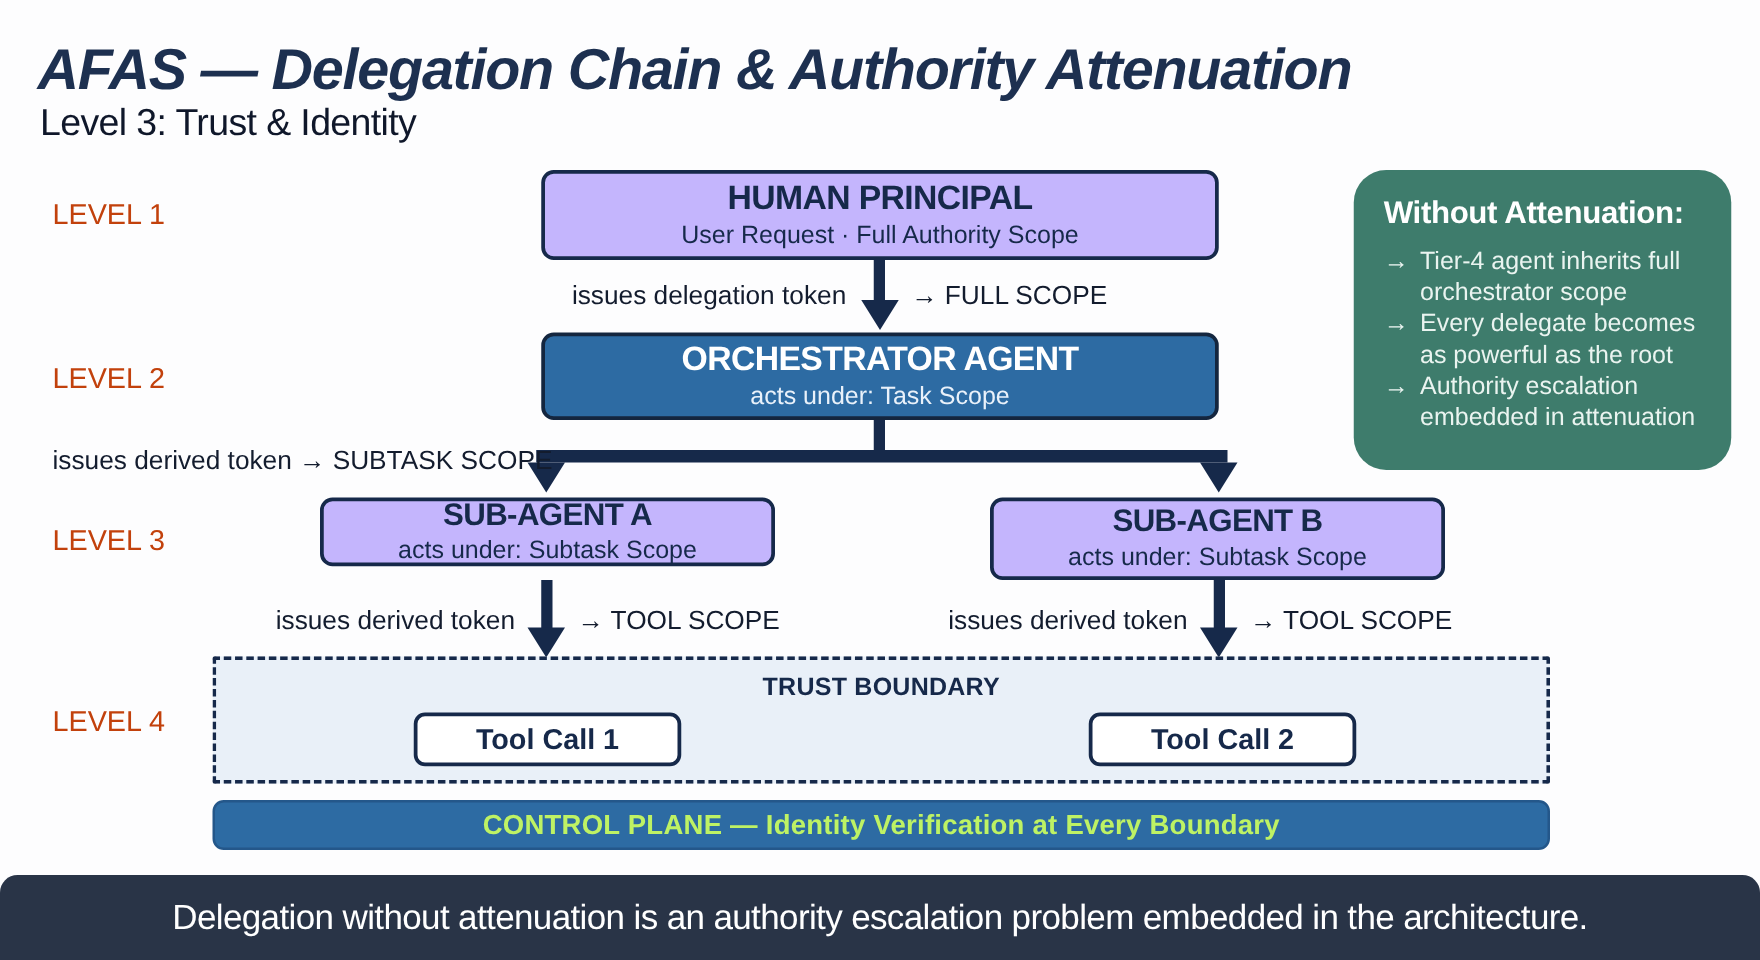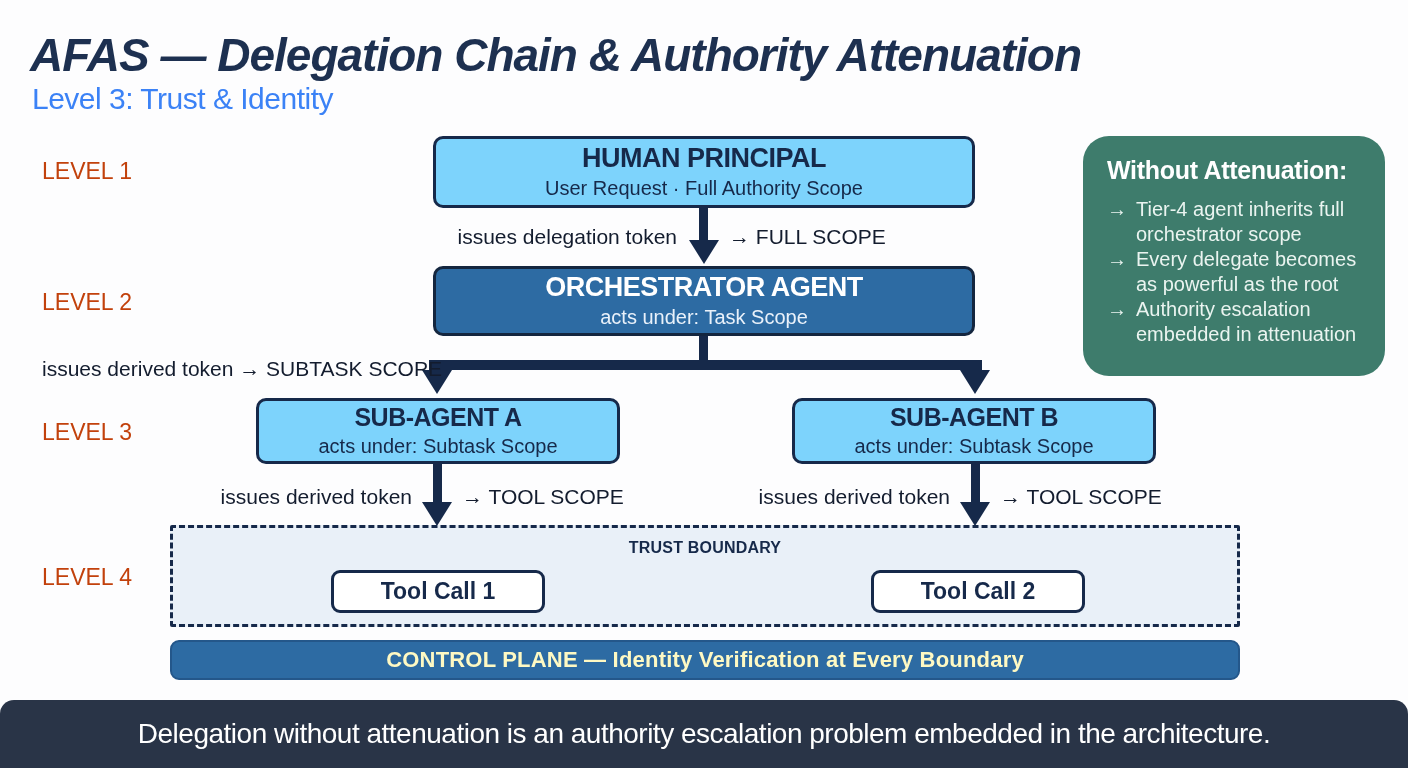--- a/index.html
+++ b/index.html
@@ -10,33 +10,33 @@
     color:#17294a;
   }
   .page-title {
     position:absolute; left:30px; top:28px; margin:0;
     font-size:46px; font-weight:bold; color:#1d3050; letter-spacing:-1px;
     white-space:nowrap;
     font-style:italic;
   }
   .page-subtitle {
     position:absolute; left:32px; top:82px; margin:0;
-    font-size:30px; font-weight:normal; color:#3b82f6; letter-spacing:-0.5px;
+    font-size:30px; font-weight:normal; color:#0f172a; letter-spacing:-0.5px;
     white-space:nowrap;
   }
   .level-label {
     position:absolute; left:42px; font-size:23px; color:#c2410c; white-space:nowrap;
   }
   .node {
     position:absolute; box-sizing:border-box;
     border:3px solid #16294a; border-radius:10px;
     display:flex; flex-direction:column; justify-content:center; align-items:center;
     text-align:center;
   }
-  .node.light { background:#7dd3fc; color:#16294a; }
+  .node.light { background:#c4b5fd; color:#16294a; }
   .node.blue  { background:#2d6ba3; color:#ffffff; border-color:#14263f; }
   .node-title { font-weight:bold; font-size:27px; line-height:1.1; letter-spacing:-0.5px; }
   .node.small .node-title { font-size:25px; }
   .node-sub   { font-size:20px; line-height:1.2; margin-top:2px; }
   .node.blue .node-sub { color:#e9f1fa; }
 
   .stem { position:absolute; width:9px; background:#16294a; }
   .hbar { position:absolute; height:10px; background:#16294a; }
   .arrowhead {
     position:absolute; width:0; height:0;
@@ -48,33 +48,33 @@
   }
   .edge-label.right-align { text-align:right; }
 
   .trust-boundary {
     position:absolute; left:170px; top:525px; width:1070px; height:102px;
     box-sizing:border-box; background:#e9f0f8;
     border:3px dashed #16294a; border-radius:2px;
   }
   .trust-boundary-label {
     position:absolute; left:0; right:0; top:11px; text-align:center;
-    font-weight:bold; font-size:16px; color:#16294a; letter-spacing:0.2px;
+    font-weight:bold; font-size:20px; color:#16294a; letter-spacing:0.2px;
   }
   .tool-call {
     position:absolute; box-sizing:border-box; width:214px; height:43px;
     background:#ffffff; border:3px solid #16294a; border-radius:9px;
     display:flex; align-items:center; justify-content:center;
     font-weight:bold; font-size:23px; color:#16294a;
   }
   .control-plane {
     position:absolute; left:170px; top:640px; width:1070px; height:40px;
     box-sizing:border-box; background:#2d6ba3; border:2px solid #24578a; border-radius:9px;
     display:flex; align-items:center; justify-content:center;
-    color:#fef9c3; font-weight:bold; font-size:22px; letter-spacing:0.2px;
+    color:#bef264; font-weight:bold; font-size:22px; letter-spacing:0.2px;
   }
   .side-panel {
     position:absolute; left:1083px; top:136px; width:302px; height:240px;
     box-sizing:border-box; background:#3e7c6c; border-radius:26px;
     padding:20px 22px 16px 24px; color:#ffffff;
   }
   .side-panel-title { font-size:25px; font-weight:bold; margin:0 0 12px 0; letter-spacing:-0.3px; }
   .side-bullet { display:flex; gap:9px; font-size:20px; line-height:25px; color:#eaf4f0; }
   .side-bullet .bullet-arrow { flex:0 0 auto; }
   .footer-banner {
@@ -113,21 +113,21 @@
     <div class="node-title">ORCHESTRATOR AGENT</div>
     <div class="node-sub">acts under: Task Scope</div>
   </div>
 
   <div class="stem" style="left:699px; top:336px; height:28px;"></div>
   <div class="hbar" style="left:429px; top:360px; width:553px;"></div>
   <div class="arrowhead" style="left:422px; top:370px;"></div>
   <div class="arrowhead" style="left:960px; top:370px;"></div>
   <div class="edge-label" style="left:42px; top:357px;">issues derived token → SUBTASK SCOPE</div>
 
-  <div class="node light small" style="left:256px; top:398px; width:364px; height:66px;text-align:right;">
+  <div class="node light small" style="left:256px; top:398px; width:364px; height:55px;text-align:right;">
     <div class="node-title">SUB-AGENT A</div>
     <div class="node-sub">acts under: Subtask Scope</div>
   </div>
   <div class="node light small" style="left:792px; top:398px; width:364px; height:66px;">
     <div class="node-title">SUB-AGENT B</div>
     <div class="node-sub">acts under: Subtask Scope</div>
   </div>
 
   <div class="stem" style="left:433px; top:464px; height:40px;"></div>
   <div class="arrowhead" style="left:422px; top:502px;"></div>

